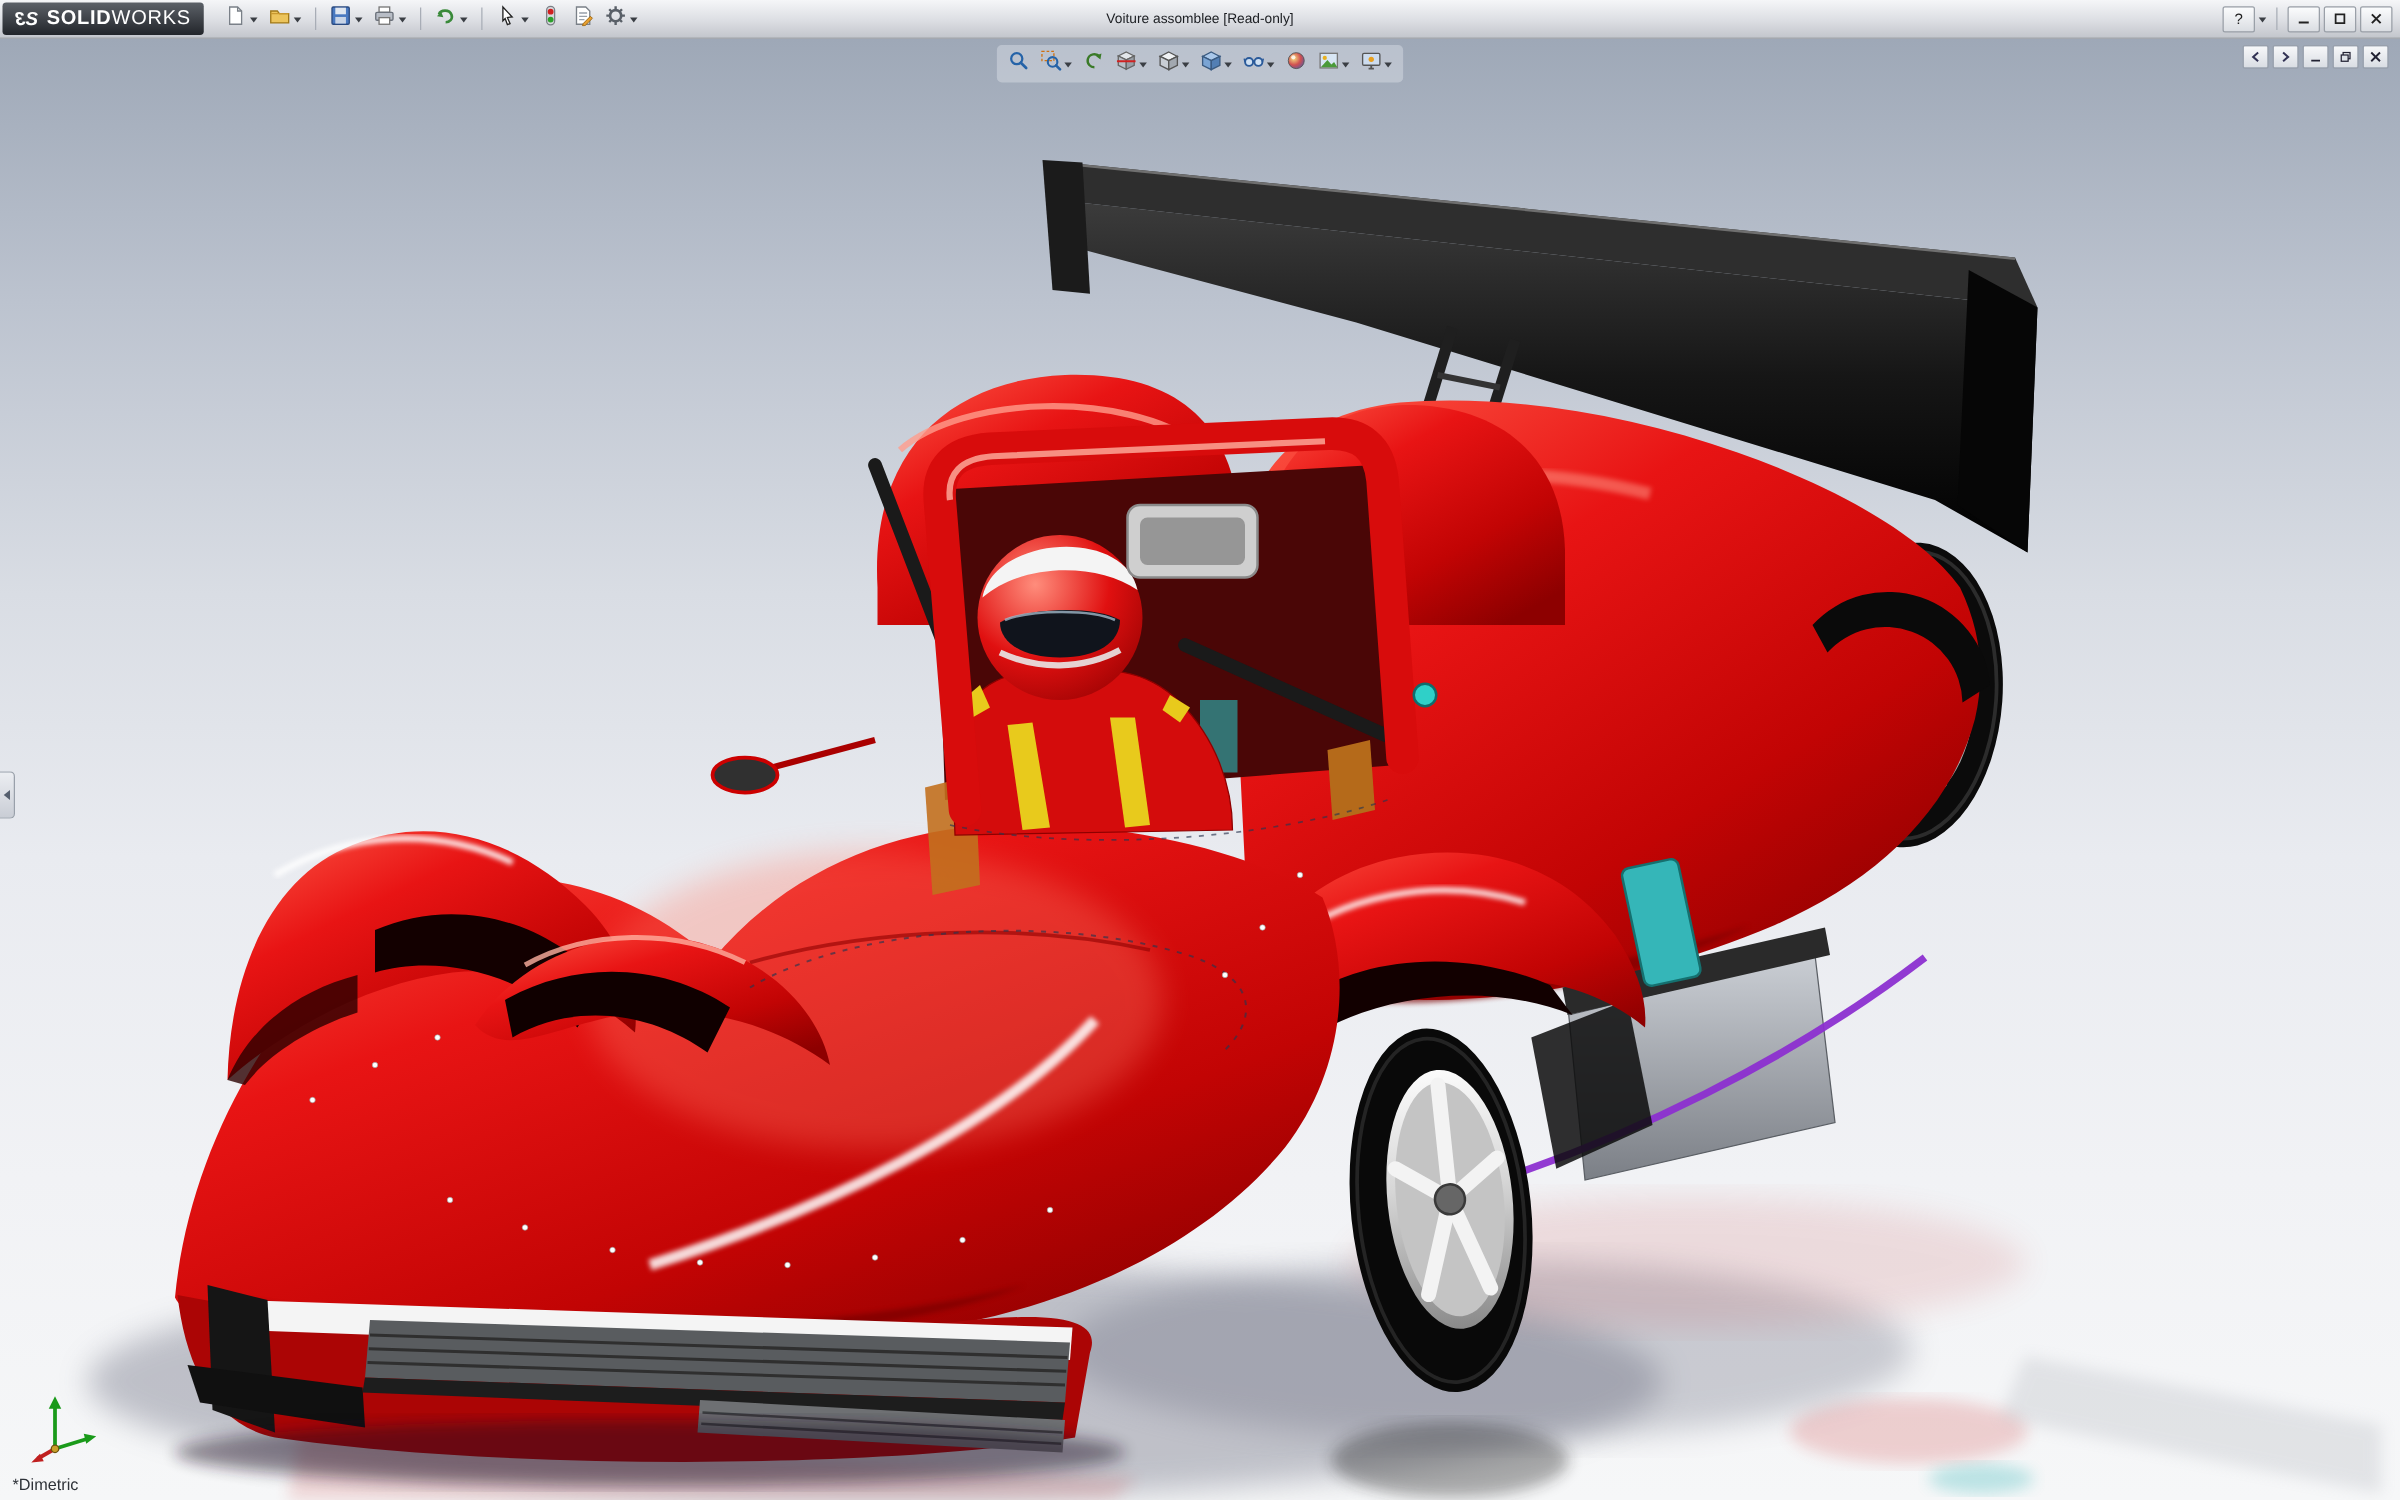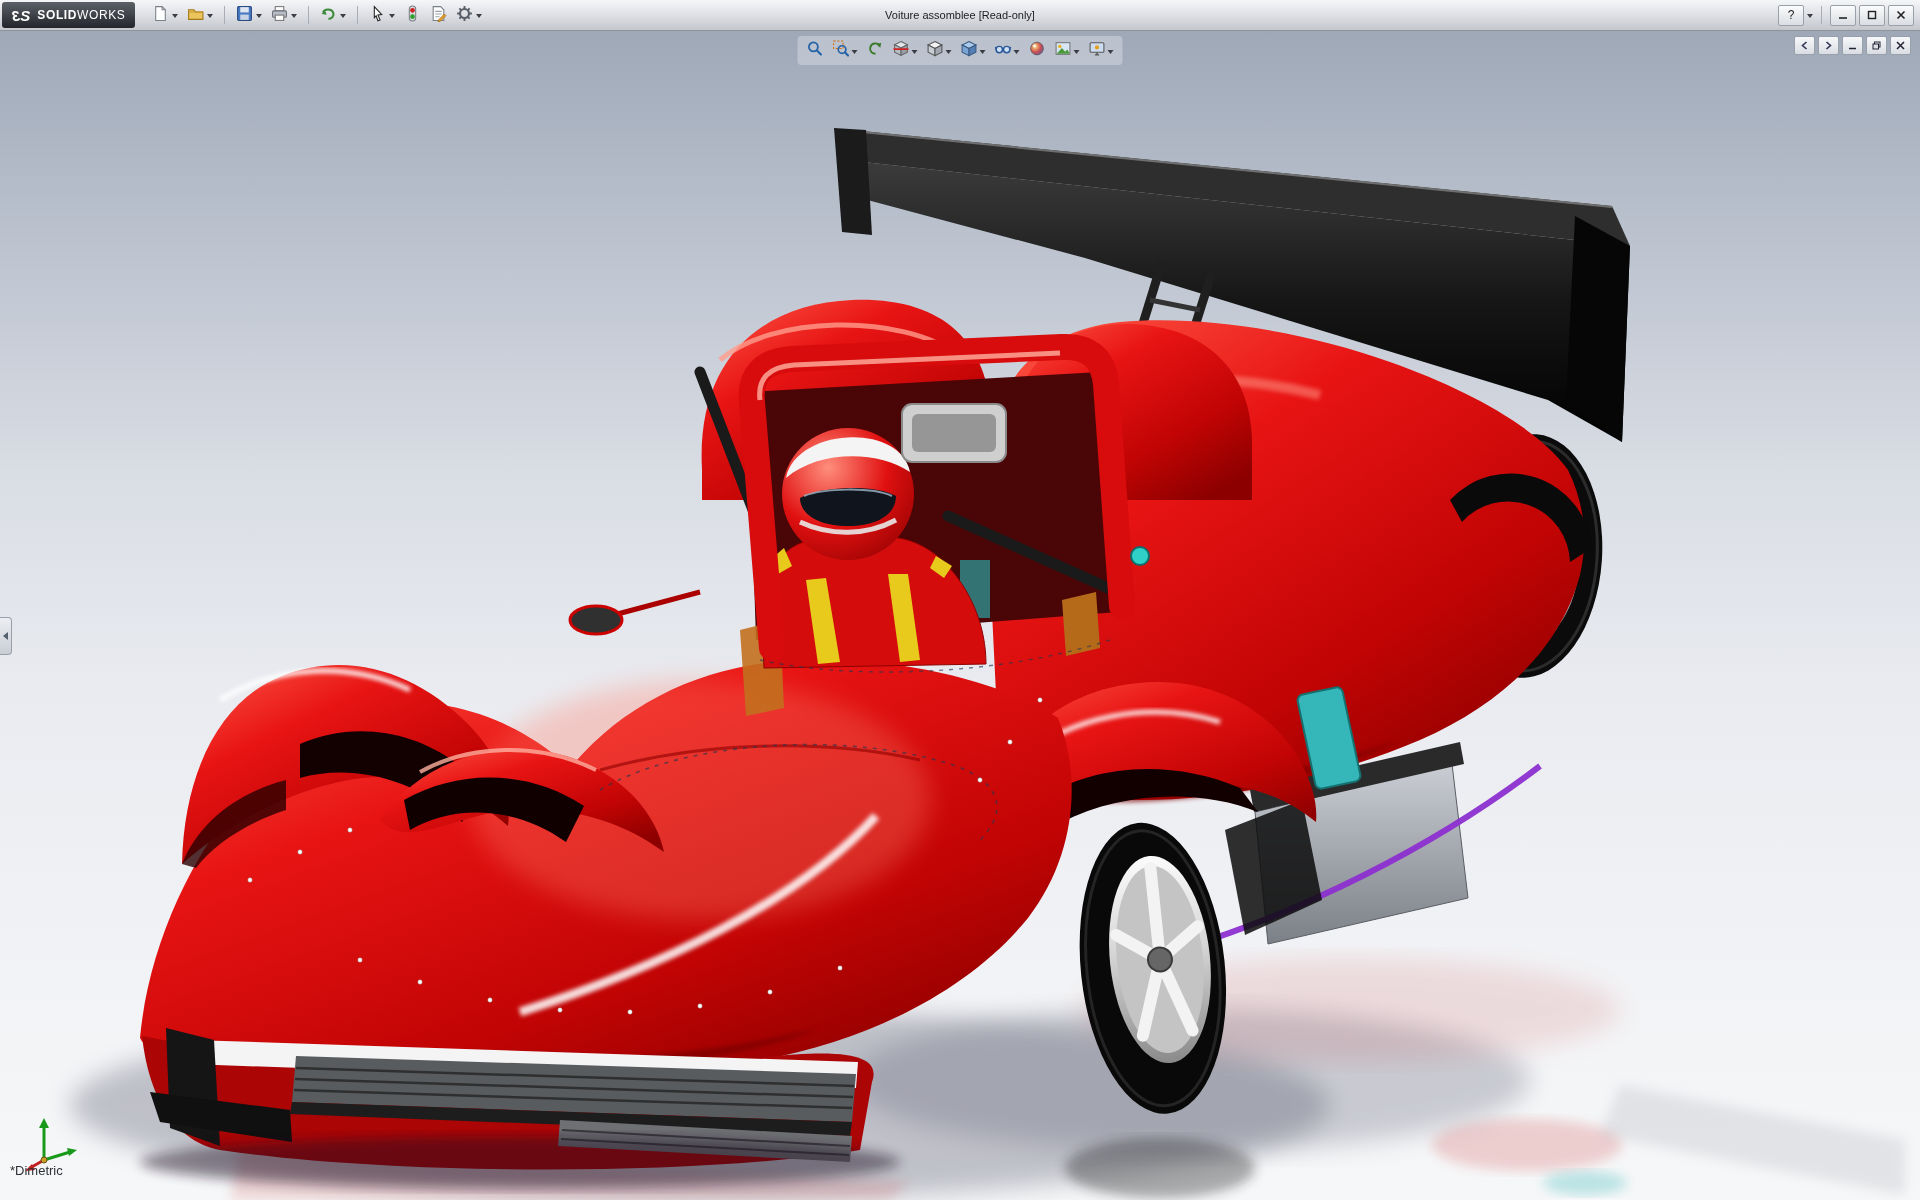--- a/index.html
+++ b/index.html
@@ -7,21 +7,21 @@
        font-family:"Liberation Sans",sans-serif;background:#e8eaee;user-select:none}
 
   
   .titlebar{position:absolute;top:0;left:0;right:0;height:30px;z-index:40;
     background:linear-gradient(#f5f6f8,#dcdee3 55%,#c3c6cc);
     border-bottom:1px solid #8f939a;display:flex;align-items:center}
   .brand{height:26px;margin:2px 4px 2px 2px;border-radius:3px;color:#fff;
     background:linear-gradient(#5c6168,#22252a);display:flex;align-items:center;padding:0 10px;gap:7px}
   .brand-mark{font-weight:bold;font-style:italic;font-size:15px;display:flex}
   .flip{display:inline-block;transform:scaleX(-1)}
-  .brand-name{font-size:12px;letter-spacing:.6px}
+  .brand-name{font-size:16px;letter-spacing:.6px}
   .tb-group{display:flex;align-items:center;margin-left:10px;gap:3px}
   .tb-btn{display:flex;align-items:center;gap:3px;padding:2px 3px;border-radius:3px}
   .caret{width:0;height:0;border-left:3px solid transparent;border-right:3px solid transparent;
     border-top:4px solid #3a3e44;margin-top:2px}
   .tb-sep{width:1px;height:18px;background:#a8adb6;margin:0 5px}
   .title-text{position:absolute;left:50%;transform:translateX(-50%);font-size:11px;color:#1b1d21;white-space:nowrap}
   .win-controls{margin-left:auto;display:flex;align-items:center;gap:3px;padding-right:6px}
   .win-btn{min-width:24px;height:19px;display:flex;align-items:center;justify-content:center;
     border:1px solid #9aa0a8;border-radius:2px;font-size:12px;color:#222;
     background:linear-gradient(#fbfcfd,#dadde2)}
@@ -38,21 +38,21 @@
   .doc-controls{position:absolute;top:5px;right:9px;display:flex;gap:3px}
   .doc-btn{width:19px;height:17px;border:1px solid #98a0ac;border-radius:2px;
     background:linear-gradient(#f7f8fa,#d9dde3);display:flex;align-items:center;justify-content:center}
 
   .left-tab{position:absolute;left:0;top:586px;width:11px;height:36px;
     background:linear-gradient(#eceef2,#c9cdd5);border:1px solid #99a0aa;border-left:none;
     border-radius:0 4px 4px 0;display:flex;align-items:center;justify-content:center}
   .left-tab .tri{width:0;height:0;border-top:4px solid transparent;border-bottom:4px solid transparent;
     border-right:5px solid #555f6e}
 
-  .view-label{position:absolute;left:10px;bottom:22px;font-size:13px;color:#2e3238}
+  .view-label{position:absolute;left:10px;bottom:5px;font-size:13px;color:#2e3238}
   .triad{position:absolute;left:22px;bottom:24px}
 </style>
 </head>
 <body>
 
 <div class="titlebar">
   <div class="brand">
     <span class="brand-mark">
         <span class="flip">3</span>
         <span>S</span>

